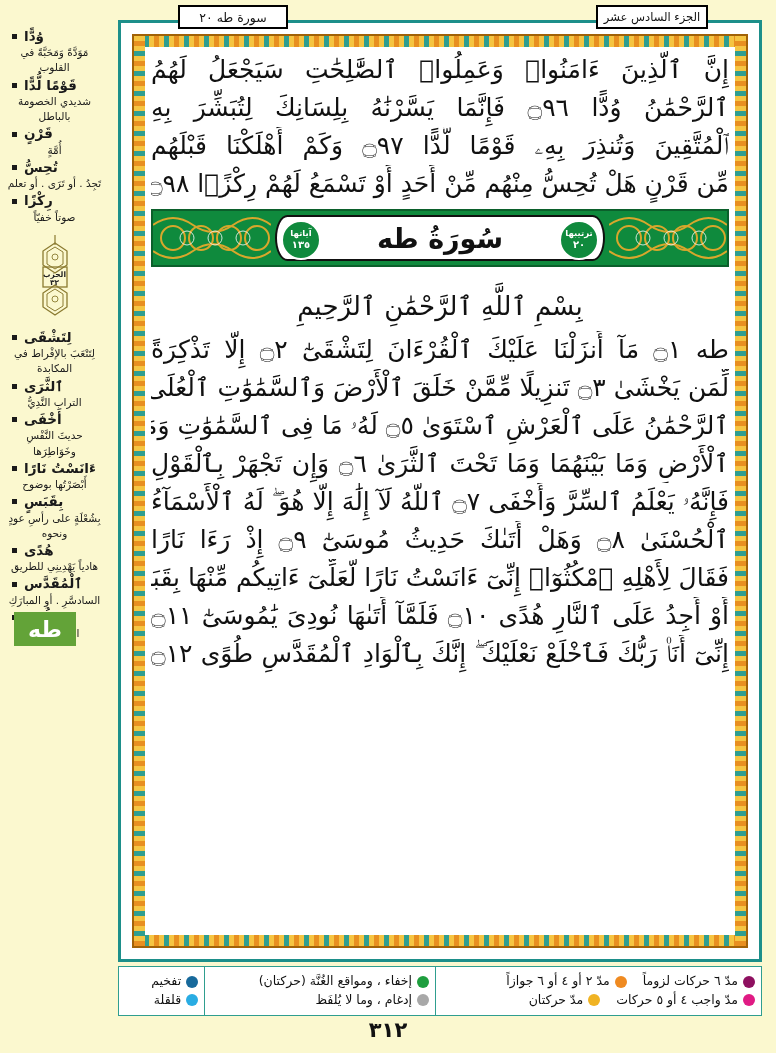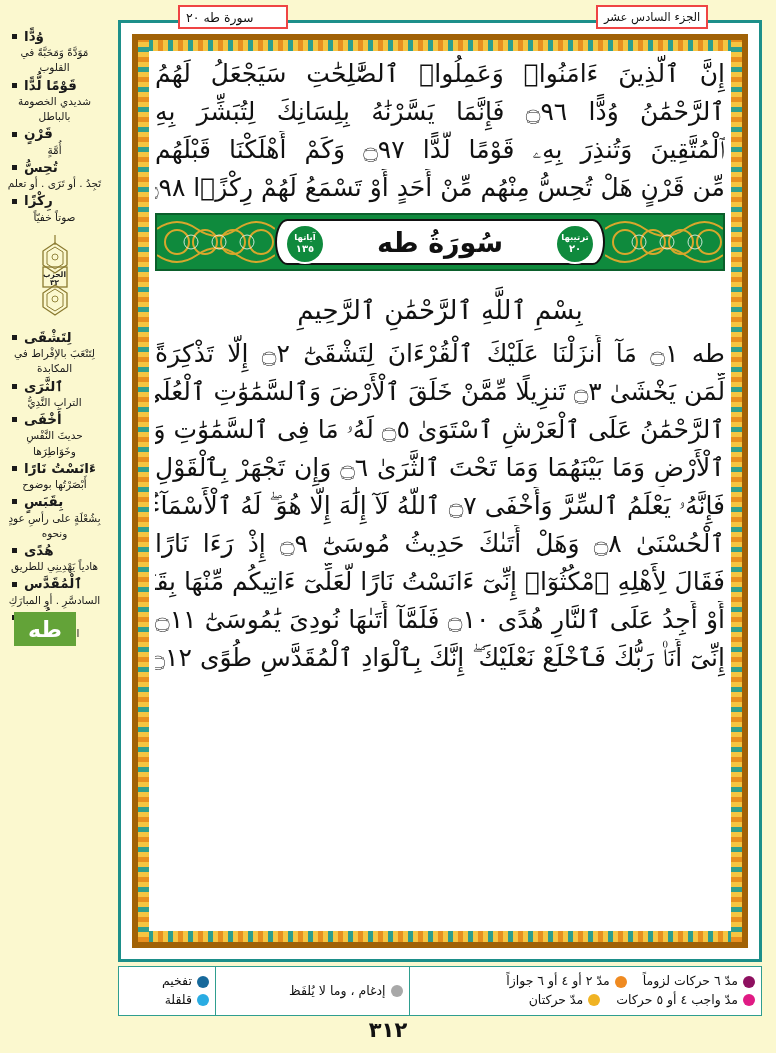--- a/index.html
+++ b/index.html
@@ -54,21 +54,21 @@
 
   
   .frame {
     position:absolute; left:118px; top:20px; width:644px; height:942px;
     background:#fff;
     border: 3px solid #1d8f8a;
     padding: 11px;
   }
   .frame-inner {
     position:absolute; inset:11px;
-    border: 6px solid #a16207;
+    border: 2px solid #a16207;
     background:#fff;
     overflow:hidden;
   }
   
   .band {
     position:absolute; left:0; right:0; height:11px;
     background:
       repeating-linear-gradient(90deg,#e88f20 0 5px,#f5c542 5px 10px,#2f9e8f 10px 15px,#f5c542 15px 20px);
   }
   .band.top { top:0; }
@@ -172,22 +172,22 @@
   .legend-sp { display:inline-block; width:6px; }
 
   .page-num {
     position:absolute; left:0; right:0; top:1018px;
     text-align:center; font-size:21px; font-weight:bold; color:#111;
   }
 
   
   .hdr-tab {
     position:absolute; top:5px; height:24px;
-    background:#fff; border:2px solid #ef4444;
-    display:flex; align-items:center; justify-content:flex-end;
+    background:#fff; border:2px solid #000000;
+    display:flex; align-items:center; justify-content:center;
     font-size:12.5px; color:#111; z-index:20; direction:rtl;
     padding: 0 6px; white-space:nowrap;
   }
   .hdr-tab.surah { left:178px; width:110px; }
   .hdr-tab.juz  { right:68px; width:112px; font-size:11.5px; }
 </style>
 </head>
 <body>
 
 <div class="page">
@@ -427,20 +427,24 @@
         <span class="dot" style="background:#e01b84"></span>
         <span>مدّ واجب ٤ أو ٥ حركات</span>
         <span class="legend-sp"></span>
         <span class="dot" style="background:#f0b323"></span>
         <span>مدّ حركتان</span>
       </div>
     </div>
 
     <div class="legend-col">
       <div class="legend-row">
+        <span class="dot" style="background:#1e9e3e"></span>
+        <span>إخفاء ، ومواقع الغُنَّة (حركتان)</span>
+      </div>
+      <div class="legend-row">
         <span class="dot" style="background:#a8a8a8"></span>
         <span>إدغام ، وما لا يُلفَظ</span>
       </div>
     </div>
 
     <div class="legend-col narrow">
       <div class="legend-row">
         <span class="dot" style="background:#17699b"></span>
         <span>تفخيم</span>
       </div>

